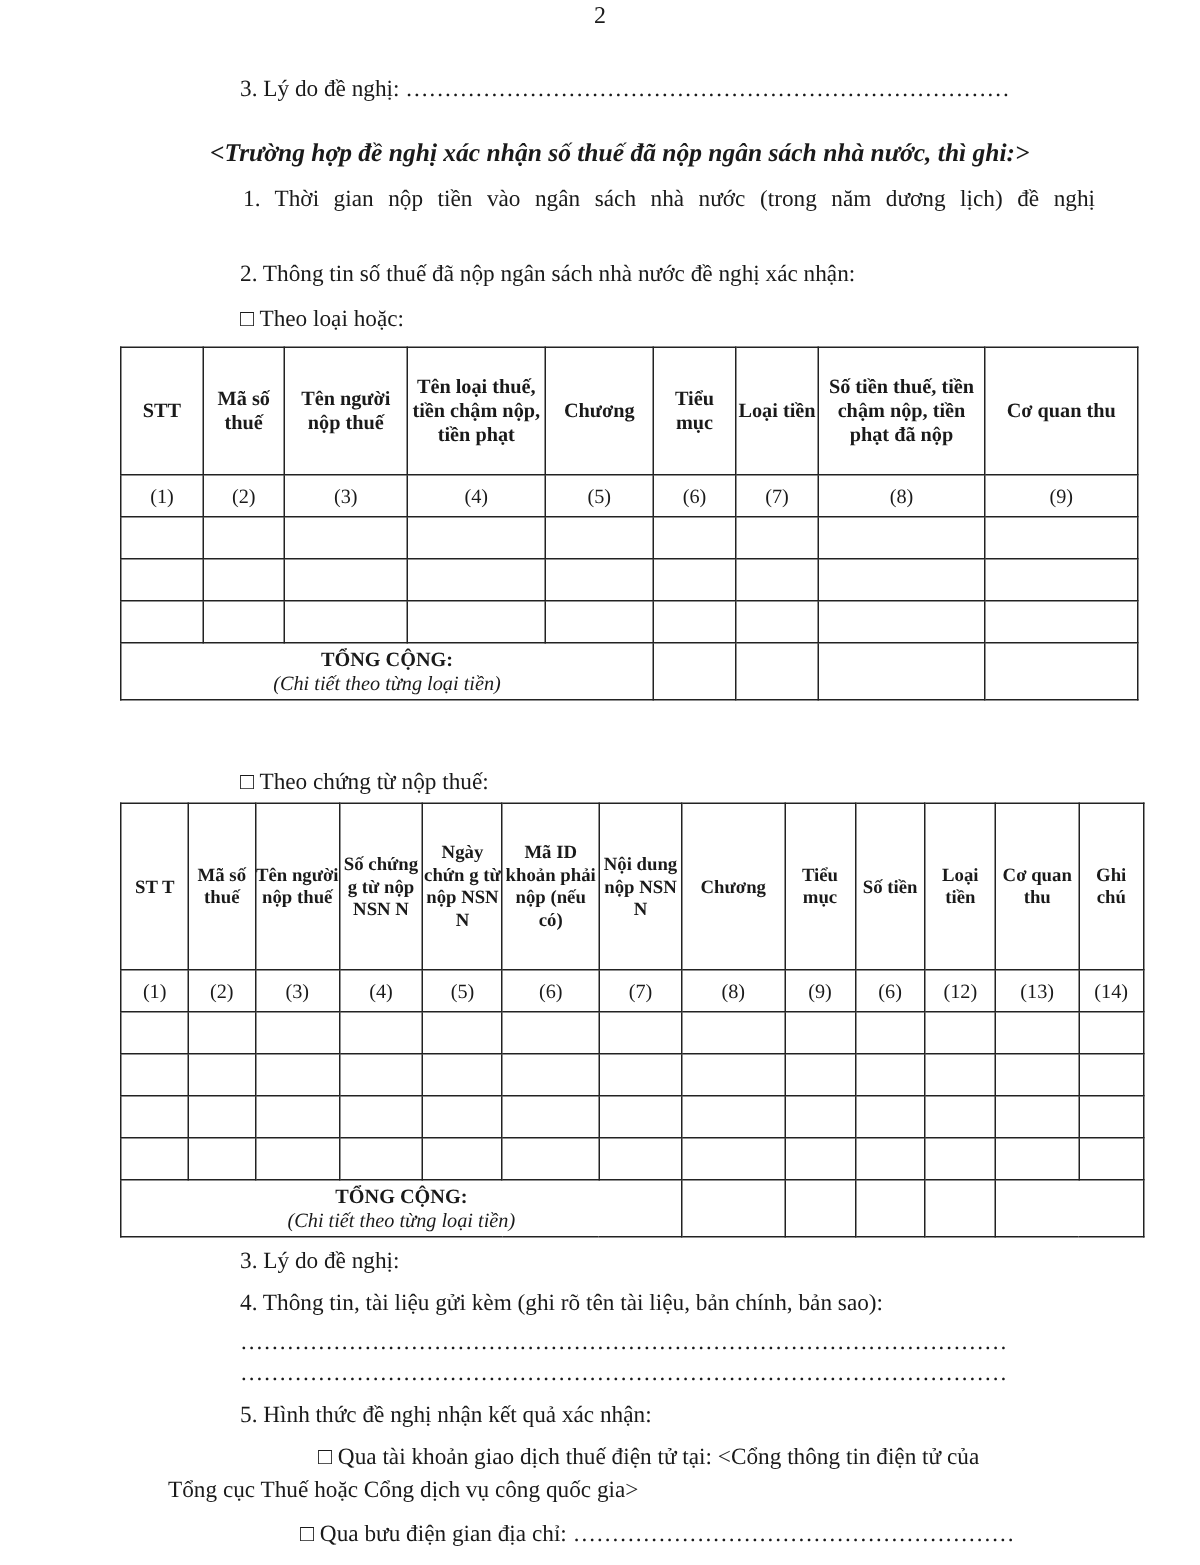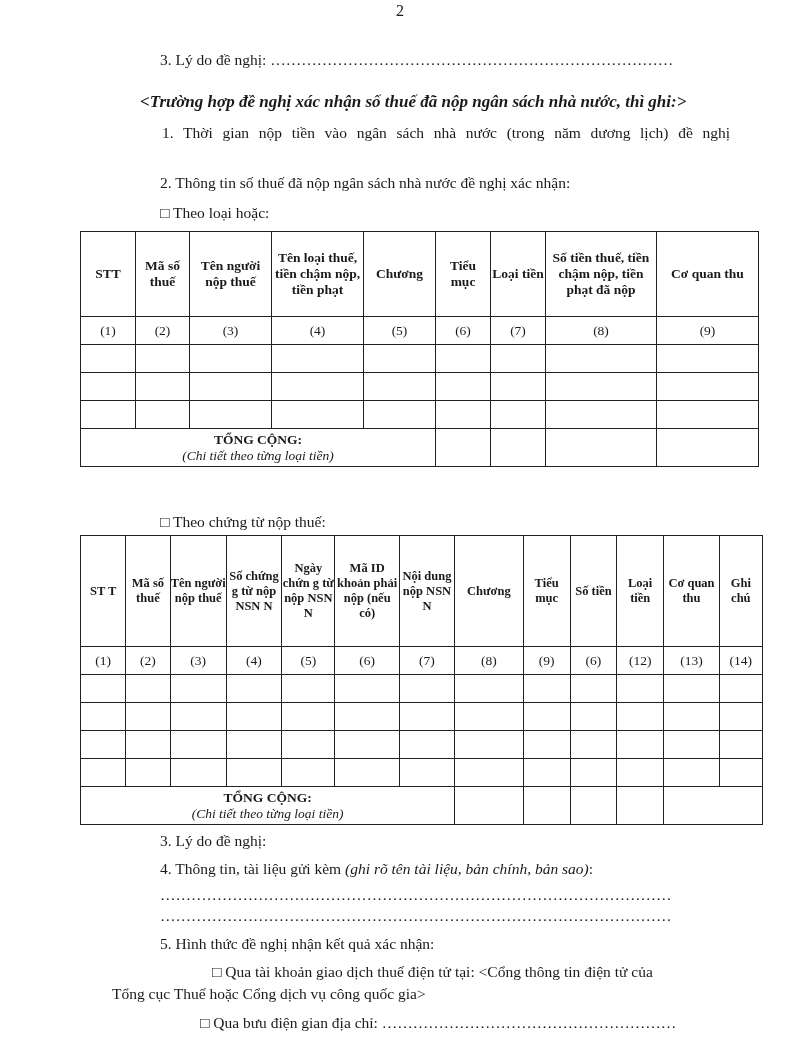--- a/index.html
+++ b/index.html
@@ -4,21 +4,21 @@
 <style>
   html, body { margin: 0; padding: 0; background: #ffffff; }
   body {
     width: 800px; height: 1043px; position: relative; overflow: hidden;
     font-family: "Liberation Serif", "DejaVu Serif", serif;
     color: #1a1a1a; font-size: 15.5px;
   }
   .abs { position: absolute; white-space: nowrap; }
   .page-num { left: 0; width: 800px; text-align: center; top: 2px; font-size: 16px; }
   .bi { font-weight: bold; font-style: italic; }
-  .i { font-style: italic; }
+  .i { }
   .para-wrap { position: absolute; left: 112px; width: 618px; line-height: 21px; }
   .para-wrap .first { text-indent: 50px; text-align: justify; text-align-last: justify; white-space: nowrap; }
   table.grid { position: absolute; border-collapse: collapse; table-layout: fixed; }
   table.grid td, table.grid th {
     border: 1.3px solid #222; padding: 0; text-align: center; vertical-align: middle;
     font-size: 13.5px; line-height: 16px;
   }
   table.grid th { font-weight: bold; }
   .total-cell { font-size: 14px; line-height: 16px; margin-top: 40px; }
   .total-cell .tl { font-weight: bold; display: block; }

